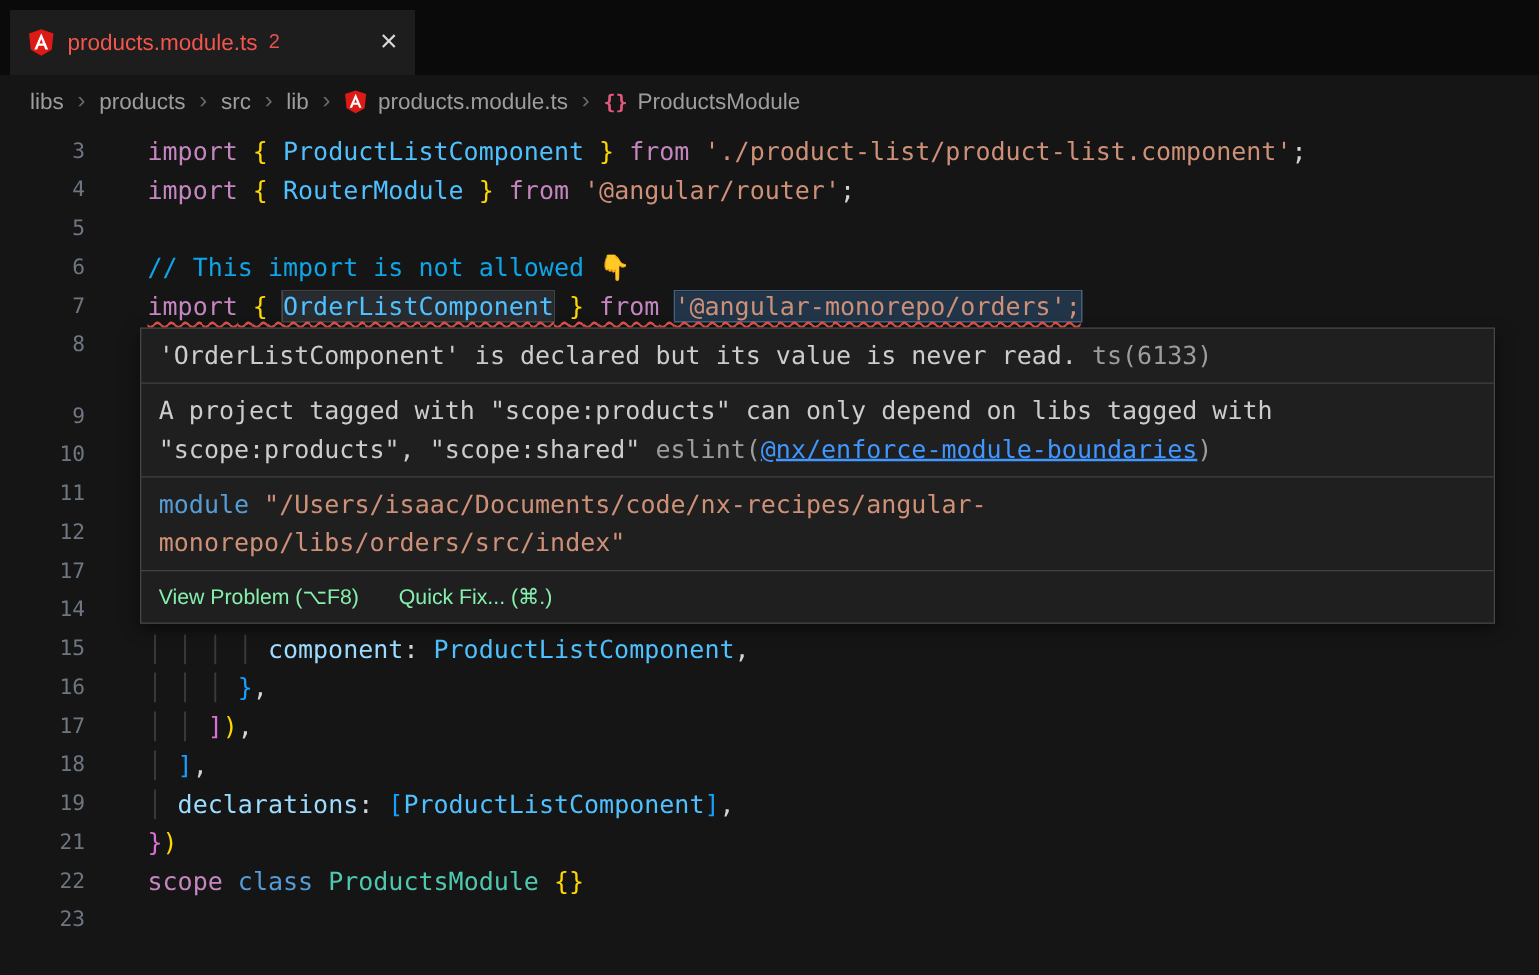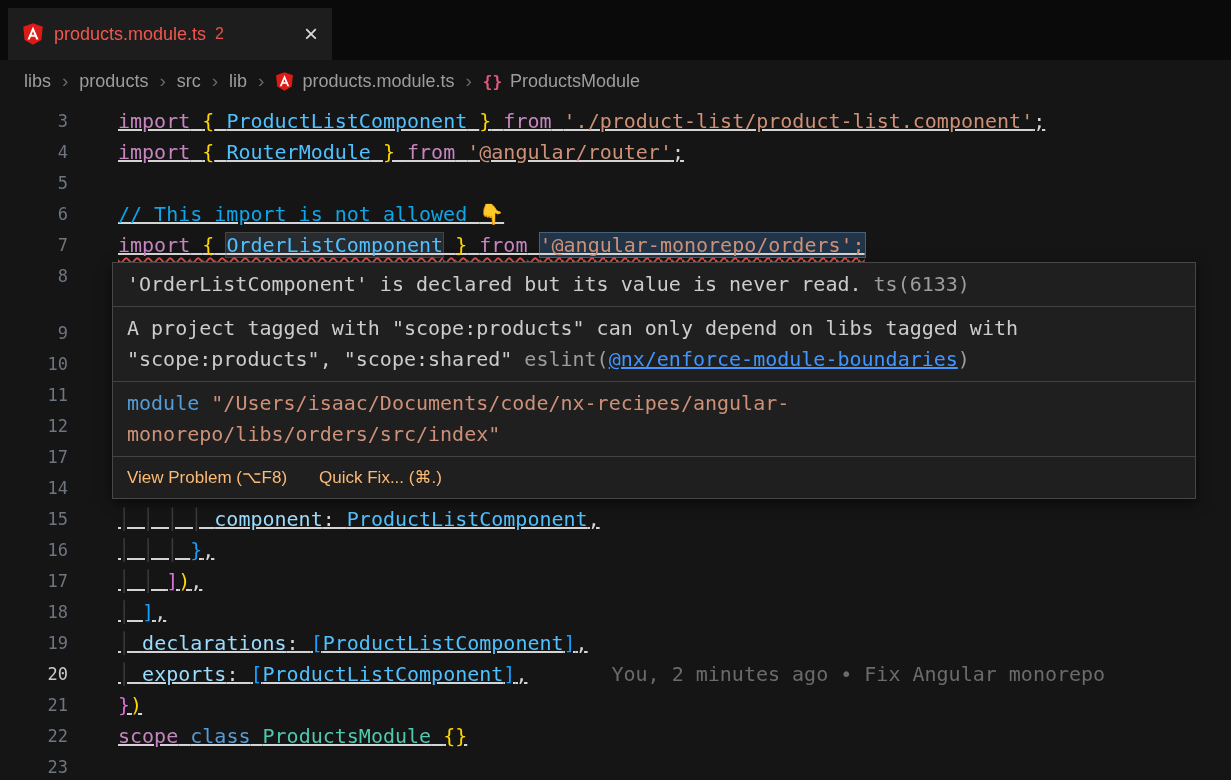--- a/index.html
+++ b/index.html
@@ -26,21 +26,21 @@
   .bc-icon { display:inline-flex; align-items:center; }
   .bc-icon svg { width:19px; height:19px; }
   .mod-glyph { color:#e4587c; font-family:"DejaVu Sans Mono", monospace; font-weight:bold; font-size:16px; }
 
   
   .editor { position:relative; padding-top:3px;
             font-family:"DejaVu Sans Mono", monospace; font-size:20px; color:#d4d4d4; }
   .row { height:31px; display:flex; align-items:center; white-space:pre; }
   .gutter { width:68px; flex:none; text-align:right; color:#6e7681; font-size:17px; cursor:pointer; }
   .gutter.cur { color:#cccccc; }
-  .code { padding-left:50px; white-space:pre;text-decoration:underline; }
+  .code { padding-left:50px; white-space:pre; }
   .blame { color:#6b6b6b; padding-left:84px; white-space:pre; }
   .zone-spacer { height:26px; }
 
   .tk-kw   { color:#c586c0; }
   .tk-kw2  { color:#569cd6; }
   .tk-cls  { color:#4ec9b0; }
   .tk-id   { color:#4fc1ff; }
   .tk-prop { color:#9cdcfe; }
   .tk-str  { color:#ce9178; }
   .tk-cm   { color:#0ea5e9; }
@@ -64,21 +64,21 @@
   .hv-section { padding:6px 14px; border-bottom:1px solid #424242;
                 line-height:31px; white-space:pre-wrap;
                 font-family:"DejaVu Sans Mono", monospace; font-size:20px; color:#cccccc; }
   .hv-msg  { color:#cccccc; }
   .hv-dim  { color:#9d9d9d; }
   .hv-link { color:#4097ff; text-decoration:underline; cursor:pointer; }
   .hv-kw2  { color:#569cd6; }
   .hv-str  { color:#ce9178; }
   .hv-actions { display:flex; align-items:center; gap:32px; height:41px; padding:0 14px;
                 font-family:"Liberation Sans", sans-serif; font-size:17px; }
-  .hv-action { color:#fdba74; cursor:pointer; }
+  .hv-action { color:#86efac; cursor:pointer; }
 </style>
 </head>
 <body>
 
 <div class="window">
 
   <div class="tabbar">
     <div class="tab">
       <span class="tab-icon">
         <svg viewBox="0 0 250 250" xmlns="http://www.w3.org/2000/svg">
@@ -140,21 +140,20 @@
         <div class="row"><span class="gutter">10</span><span class="code"></span></div>
         <div class="row"><span class="gutter">11</span><span class="code"></span></div>
         <div class="row"><span class="gutter">12</span><span class="code"></span></div>
         <div class="row"><span class="gutter">17</span><span class="code"></span></div>
         <div class="row"><span class="gutter">14</span><span class="code"></span></div>
         <div class="row"><span class="gutter">15</span><span class="code"><span class="tk-guide">│ │ │ │ </span><span class="tk-prop">component</span><span class="tk-pl">: </span><span class="tk-id">ProductListComponent</span><span class="tk-pl">,</span></span></div>
         <div class="row"><span class="gutter">16</span><span class="code"><span class="tk-guide">│ │ │ </span><span class="tk-b3">}</span><span class="tk-pl">,</span></span></div>
         <div class="row"><span class="gutter">17</span><span class="code"><span class="tk-guide">│ │ </span><span class="tk-b2">]</span><span class="tk-b1">)</span><span class="tk-pl">,</span></span></div>
         <div class="row"><span class="gutter">18</span><span class="code"><span class="tk-guide">│ </span><span class="tk-b3">]</span><span class="tk-pl">,</span></span></div>
         <div class="row"><span class="gutter">19</span><span class="code"><span class="tk-guide">│ </span><span class="tk-prop">declarations</span><span class="tk-pl">: </span><span class="tk-b3">[</span><span class="tk-id">ProductListComponent</span><span class="tk-b3">]</span><span class="tk-pl">,</span></span></div>
-        <div class="row"><span class="gutter cur">20</span><span class="code"><span class="tk-guide">│ </span><span class="tk-prop">exports</span><span class="tk-pl">: </span><span class="tk-b3">[</span><span class="tk-id">ProductListComponent</span><span class="tk-b3">]</span><span class="tk-pl">,</span></span><span class="blame">You, 2 minutes ago • Fix Angular monorepo</span></div>
         <div class="row"><span class="gutter">21</span><span class="code"><span class="tk-b2">}</span><span class="tk-b1">)</span></span></div>
         <div class="row"><span class="gutter">22</span><span class="code"><span class="tk-kw">scope</span><span class="tk-pl"> </span><span class="tk-kw2">class</span><span class="tk-pl"> </span><span class="tk-cls">ProductsModule</span><span class="tk-pl"> </span><span class="tk-b1">{}</span></span></div>
         <div class="row"><span class="gutter">23</span><span class="code"></span></div>
       </div>
 
     <div class="hover-popup">
       <div id="hover-sections">
           <div class="hv-section"><span class="hv-msg">'OrderListComponent' is declared but its value is never read.</span><span class="hv-dim"> ts(6133)</span></div>
           <div class="hv-section"><span class="hv-msg">A project tagged with "scope:products" can only depend on libs tagged with
 "scope:products", "scope:shared" </span><span class="hv-dim">eslint(</span><span class="hv-link">@nx/enforce-module-boundaries</span><span class="hv-dim">)</span></div>

